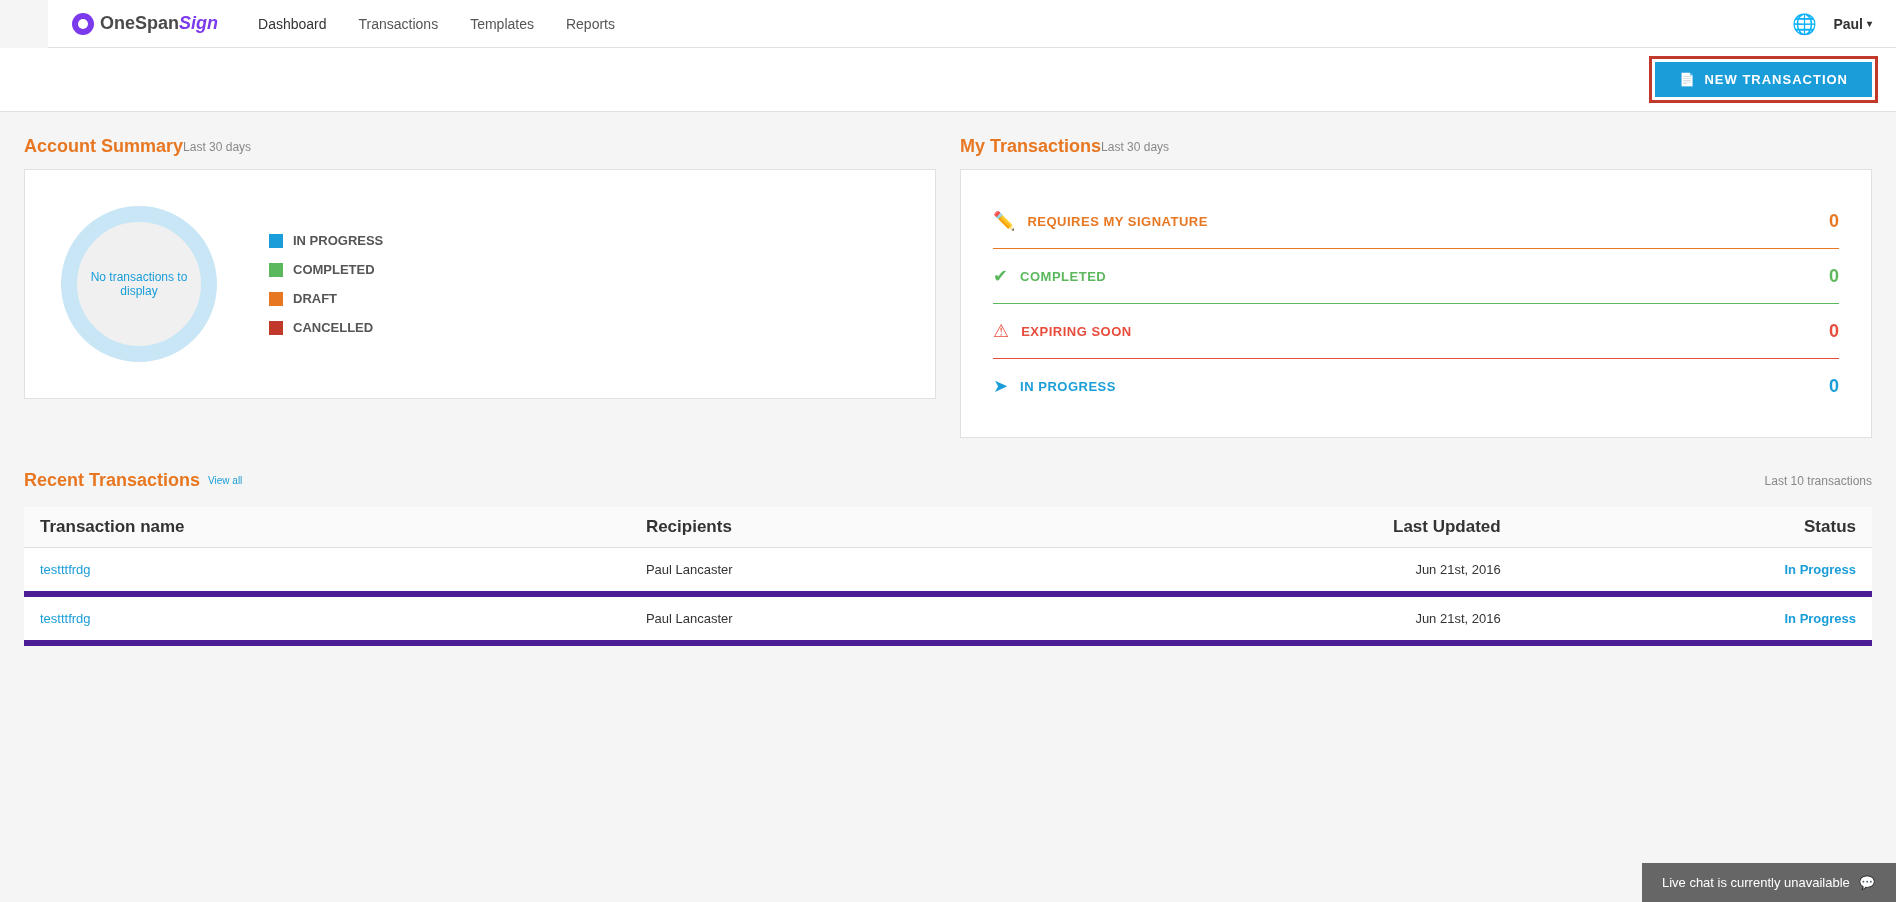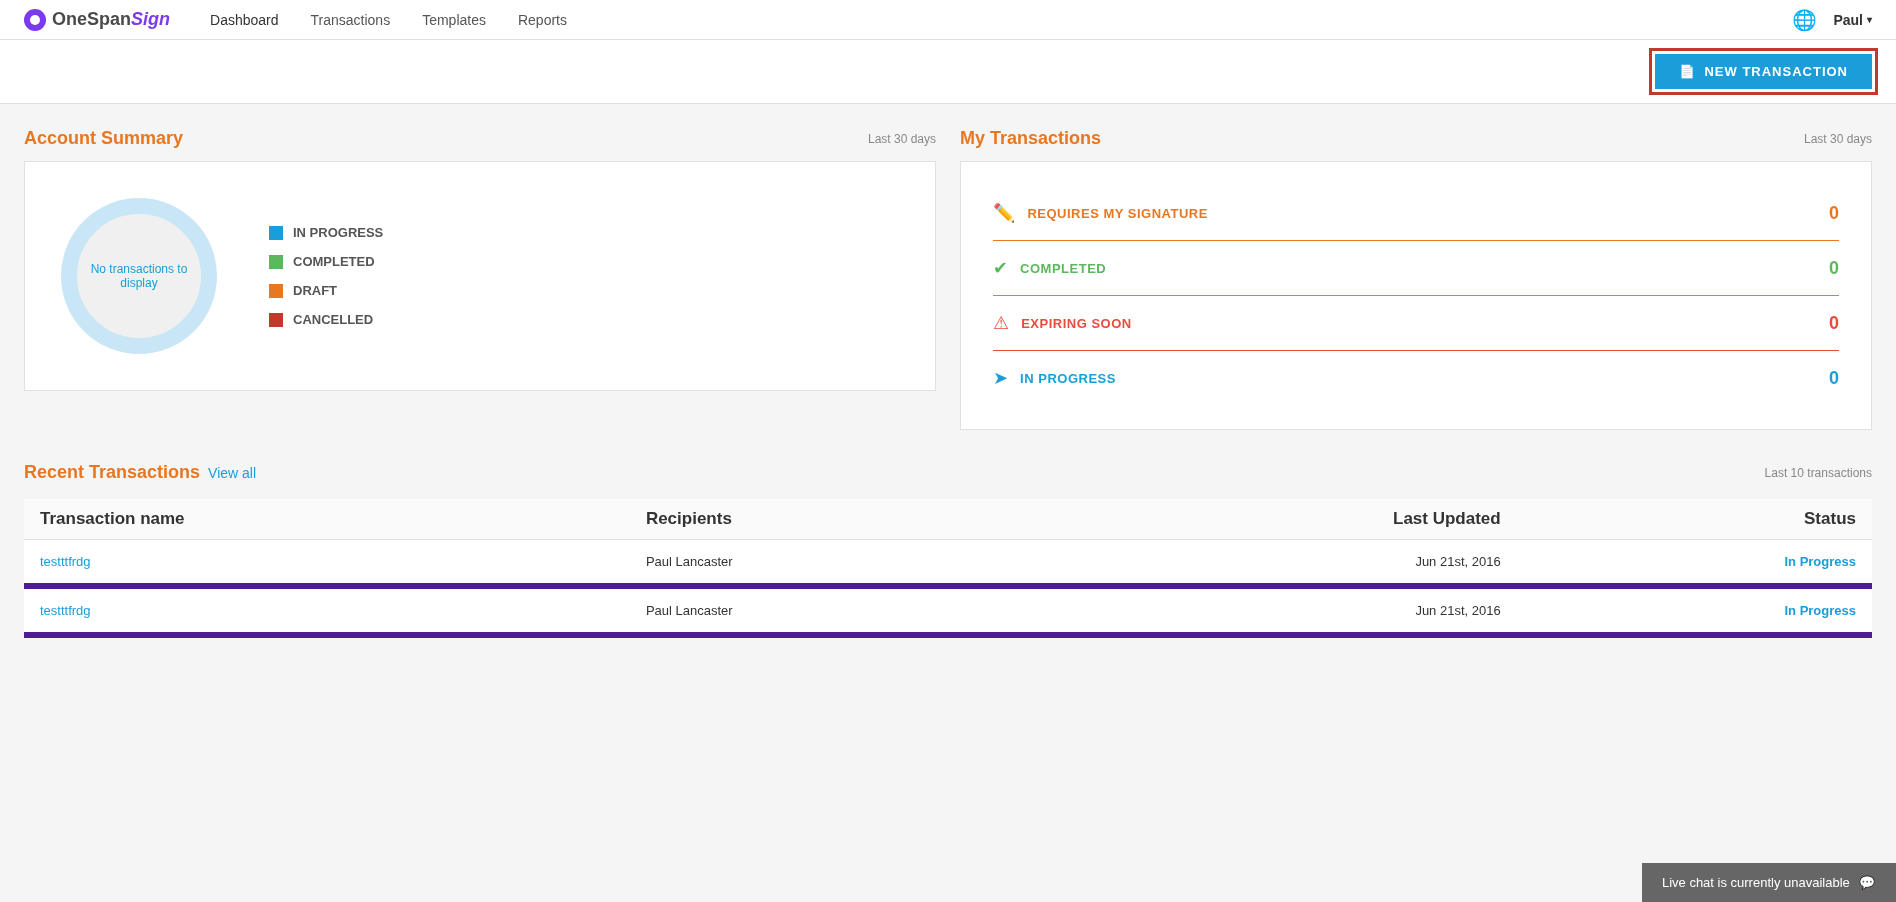--- a/index.html
+++ b/index.html
@@ -5,22 +5,23 @@
     * { box-sizing: border-box; margin: 0; padding: 0; }
     body { font-family: 'Segoe UI', Arial, sans-serif; background: #f5f5f5; color: #333; font-size: 14px; }
 
     
     .header {
       background: #fff;
       border-bottom: 1px solid #e0e0e0;
       display: flex;
       align-items: center;
       padding: 0 24px;
-      height: 40px;
+      height: 48px;
       position: relative;
+      margin-left: 48px;
     }
     .logo {
       display: flex;
       align-items: center;
       margin-right: 40px;
     }
     .logo-circle {
       width: 22px; height: 22px;
       border-radius: 50%;
       background: #7c3aed;
@@ -94,21 +95,21 @@
     
     .dashboard-row {
       display: grid;
       grid-template-columns: 1fr 1fr;
       gap: 24px;
       margin-bottom: 32px;
     }
 
     .section-header {
       display: flex;
-      justify-content: space-between;
+      justify-content: flex-start;
       align-items: center;
       margin-bottom: 12px;
     }
     .section-title {
       font-size: 18px;
       color: #e87722;
       font-weight: 600;
     }
     .section-subtitle {
       font-size: 12px;
@@ -206,21 +207,21 @@
       margin-bottom: 16px;
     }
     .recent-title-row {
       display: flex;
       align-items: center;
       gap: 8px;
     }
     .view-all {
       color: #1a9dd9;
       text-decoration: none;
-      font-size: 14px;
+      font-size: 10px;
     }
     .last-10 {
       font-size: 12px;
       color: #888;
     }
 
     .transactions-table {
       width: 100%;
       border-collapse: collapse;
       background: #fff;

